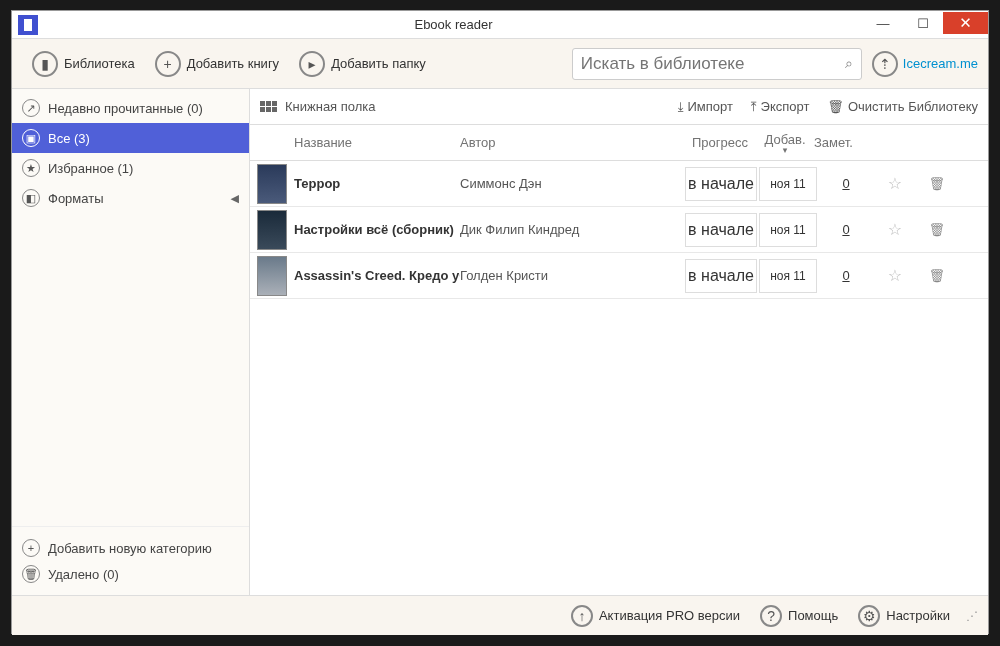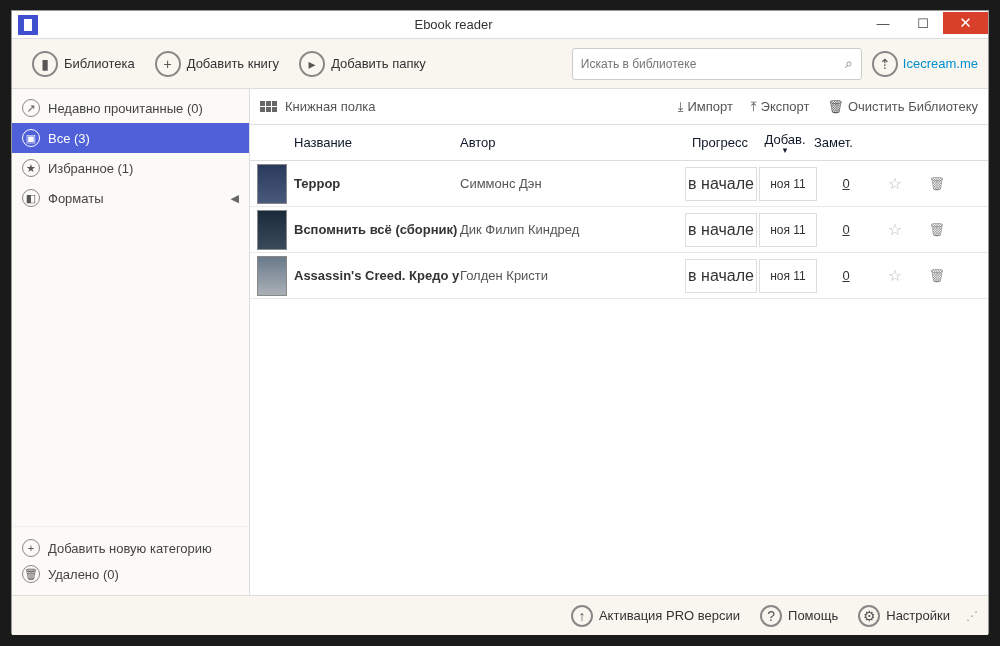--- a/index.html
+++ b/index.html
@@ -11,38 +11,38 @@
 .title { flex: 1; text-align: center; font-size: 13px; color: #333; }
 .win-controls { display: flex; }
 .win-btn { width: 40px; height: 22px; display: flex; align-items: center; justify-content: center; font-size: 13px; color: #444; cursor: pointer; margin-top: -3px; }
 .win-close { background: #d9402a; color: #fff; font-size: 15px; width: 45px; }
 .toolbar { height: 50px; background: #f9f5ef; display: flex; align-items: center; padding: 0 10px; border-bottom: 1px solid #ddd; }
 .tb-btn { display: flex; align-items: center; gap: 6px; font-size: 13px; color: #333; padding: 5px 10px; cursor: pointer; }
 .circle-icon { width: 26px; height: 26px; border: 2px solid #888; border-radius: 50%; display: flex; align-items: center; justify-content: center; color: #555; font-size: 14px; }
 .circle-icon.small { width: 18px; height: 18px; border-width: 1.5px; font-size: 11px; }
 .spacer { flex: 1; }
 .search-box { width: 290px; height: 32px; border: 1px solid #ccc; background: #fff; display: flex; align-items: center; padding: 0 8px; border-radius: 3px; }
-.search-input { flex: 1; border: none; outline: none; font-size: 12px; color: #888; }
+.search-input { flex: 1; border: none; outline: none; font-size: 17px; color: #888; }
 .search-icon { color: #888; font-size: 14px; }
 .icecream-link { color: #0090d0; font-size: 13px; margin-left: 10px; display: flex; align-items: center; gap: 5px; cursor: pointer; }
 .body { display: flex; height: 506px; }
 .sidebar { width: 238px; background: #fcfaf6; border-right: 1px solid #ddd; display: flex; flex-direction: column; }
 .sb-list { flex: 1; padding-top: 4px; }
 .sb-item { display: flex; align-items: center; height: 30px; padding: 0 10px; font-size: 13px; color: #444; cursor: pointer; gap: 8px; }
 .sb-item.selected { background: #5060d8; color: #fff; }
 .sb-item.selected .circle-icon.small { border-color: #fff; color: #fff; }
 .sb-chevron { margin-left: auto; color: #666; font-size: 11px; }
 .sb-footer { padding: 8px 10px; border-top: 1px solid #eee; }
 .main { flex: 1; display: flex; flex-direction: column; }
 .main-toolbar { height: 36px; display: flex; align-items: center; padding: 0 10px; border-bottom: 1px solid #ddd; font-size: 13px; color: #555; }
 .grid-icon { display: grid; grid-template-columns: repeat(3, 5px); grid-template-rows: repeat(2, 5px); gap: 1px; margin-right: 8px; }
 .grid-icon span { background: #666; }
 .mt-right { margin-left: auto; display: flex; gap: 18px; }
 .mt-action { display: flex; align-items: center; gap: 4px; cursor: pointer; color: #555; }
-.table-header { display: flex; height: 36px; align-items: center; border-bottom: 1px solid #ddd; font-size: 13px; color: #0f172a; padding-left: 44px; }
+.table-header { display: flex; height: 36px; align-items: center; border-bottom: 1px solid #ddd; font-size: 13px; color: #737373; padding-left: 44px; }
 .col-title { width: 166px; }
 .col-author { width: 224px; }
 .col-prog { width: 72px; text-align: center; }
 .col-date { width: 58px; text-align: center; }
 .col-notes { width: 56px; }
 .col-star { width: 42px; text-align: center; }
 .col-del { width: 42px; text-align: center; }
 .sort-indicator { font-size: 9px; display: block; line-height: 7px; }
 .book-row { display: flex; align-items: center; height: 46px; border-bottom: 1px solid #e8e8e8; font-size: 13px; color: #333; }
 .cover { width: 30px; height: 40px; margin: 0 7px; background: linear-gradient(180deg, #2a3a5a, #4a5a7a); border: 1px solid #888; flex-shrink: 0; }
@@ -176,21 +176,21 @@
         <div class="b-title">Террор</div>
         <div class="b-author">Симмонс Дэн</div>
         <div class="b-prog">в начале</div>
         <div class="b-date">ноя 11</div>
         <div class="b-notes">0</div>
         <div class="b-star">☆</div>
         <div class="b-del">🗑</div>
       </div>
       <div class="book-row">
         <div class="cover c2"></div>
-        <div class="b-title">Вспомнить всё (сборник)</div>
+        <div class="b-title">Настройки всё (сборник)</div>
         <div class="b-author">Дик Филип Киндред</div>
         <div class="b-prog">в начале</div>
         <div class="b-date">ноя 11</div>
         <div class="b-notes">0</div>
         <div class="b-star">☆</div>
         <div class="b-del">🗑</div>
       </div>
       <div class="book-row">
         <div class="cover c3"></div>
         <div class="b-title">Assassin's Creed. Кредо убийцы</div>

